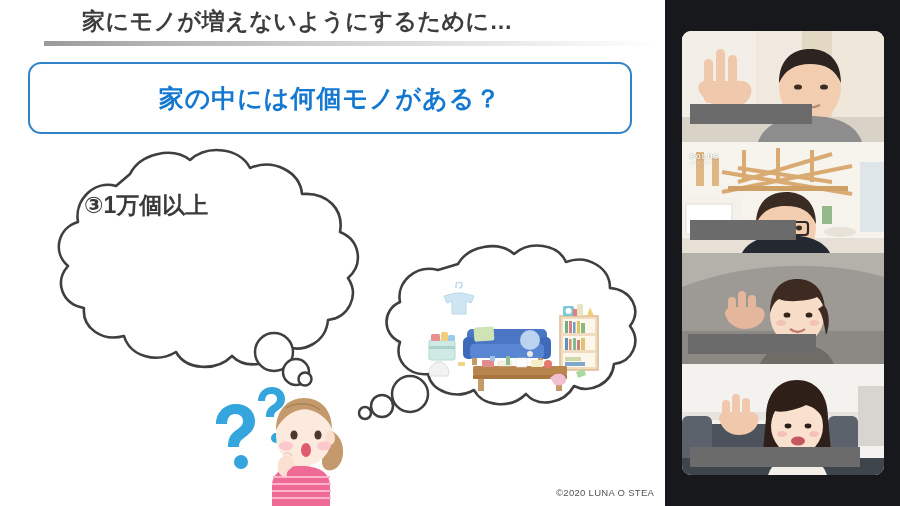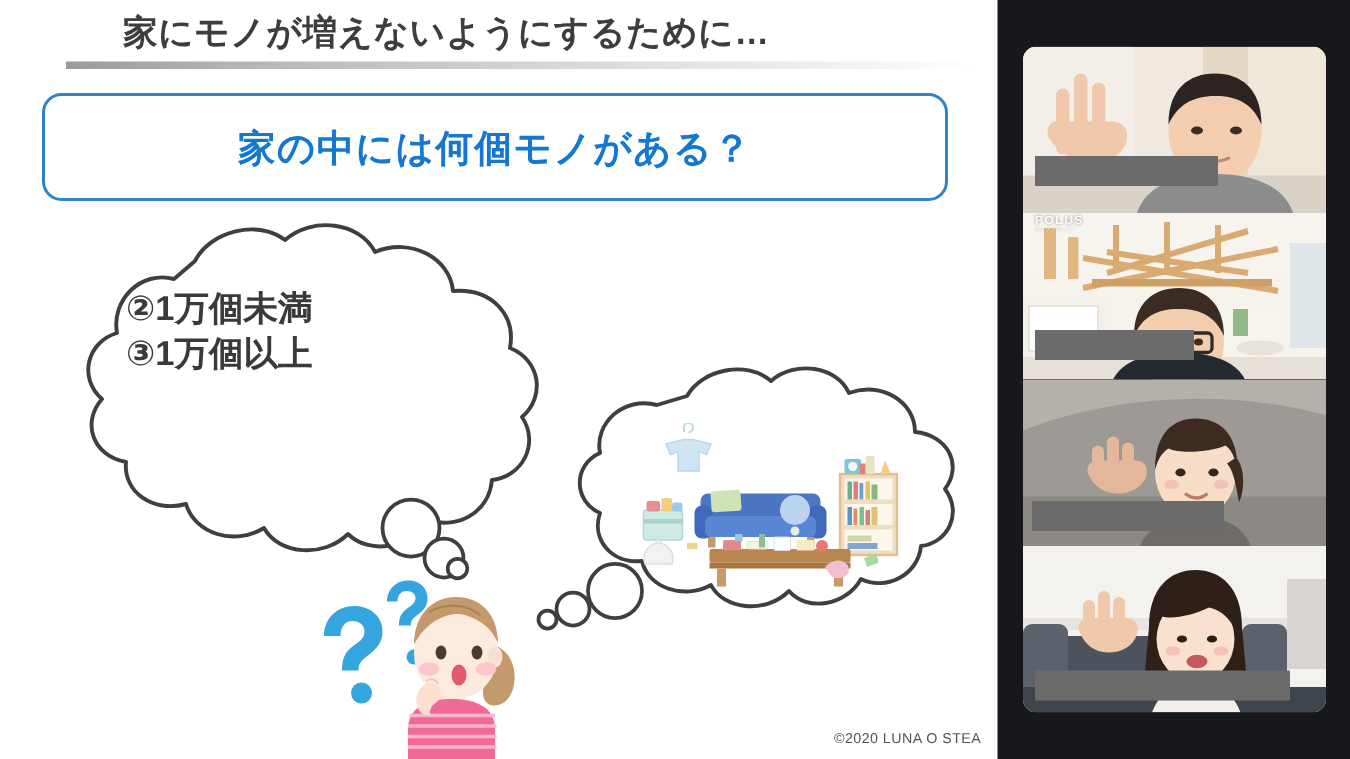--- a/index.html
+++ b/index.html
@@ -42,23 +42,23 @@
 
   
   #video-panel{position:absolute;left:665px;top:0;width:235px;height:506px;
     background:#17181c;}
   #tile-stack{position:absolute;left:17px;top:31px;width:202px;height:444px;
     border-radius:9px;overflow:hidden;background:#1d1e22;}
   .tile{position:relative;width:202px;height:111px;overflow:hidden;}
   .tile-bg{position:absolute;inset:0;}
   .namebar{position:absolute;height:20px;background:#6b6b6b;}
   .tile.active{box-shadow:inset 0 0 0 2px #4cdf63;}
-  .watermark{position:absolute;left:8px;top:0;font-size:8px;font-weight:bold;
+  .watermark{position:absolute;left:8px;top:10px;font-size:8px;font-weight:bold;
     color:#ffffff;opacity:.78;letter-spacing:1px;
-    font-family:Liberation Sans, sans-serif;text-shadow:0 0 2px rgba(0,0,0,.6);}
+    font-family:Liberation Mono, monospace;text-shadow:0 0 2px rgba(0,0,0,.6);}
   .watermark small{display:block;font-size:3.2px;letter-spacing:.4px;font-weight:normal;}
 </style>
 </head>
 <body>
 
 <div id="root">
 
   <div id="slide">
 
     <div id="slide-title">家にモノが増えないようにするために…</div>
@@ -72,21 +72,20 @@
       <path d="M118,26 C128,6 160,-2 178,12 C196,-4 228,0 238,20
                C262,10 288,24 290,46 C316,44 332,62 328,84
                C348,92 352,116 336,130 C348,148 336,170 316,172
                C314,194 292,206 272,198 C262,218 234,222 220,208
                C204,224 174,222 164,204 C144,216 118,208 112,188
                C90,194 70,180 72,160 C50,156 42,134 56,118
                C40,104 46,80 66,74 C62,52 82,32 104,38 Z" fill="#ffffff" stroke="#3f3f3f" stroke-width="2.6" stroke-linejoin="round"></path>
     </svg>
 
     <div id="answers">
-      <div class="answer-line">②1万個未満</div>
       <div class="answer-line">③1万個以上</div>
     </div>
 
     <svg style="position:absolute;left:248px;top:330px;" width="80" height="60" viewBox="0 0 80 60">
       <circle cx="26" cy="22" r="19" fill="#fff" stroke="#3f3f3f" stroke-width="2.5"></circle>
       <circle cx="48" cy="42" r="13" fill="#fff" stroke="#3f3f3f" stroke-width="2.5"></circle>
       <circle cx="57" cy="49" r="6.5" fill="#fff" stroke="#3f3f3f" stroke-width="2.5"></circle>
     </svg>
 
     <svg id="cloud-right" class="cloud-svg" width="282" height="196" viewBox="0 0 282 196">

